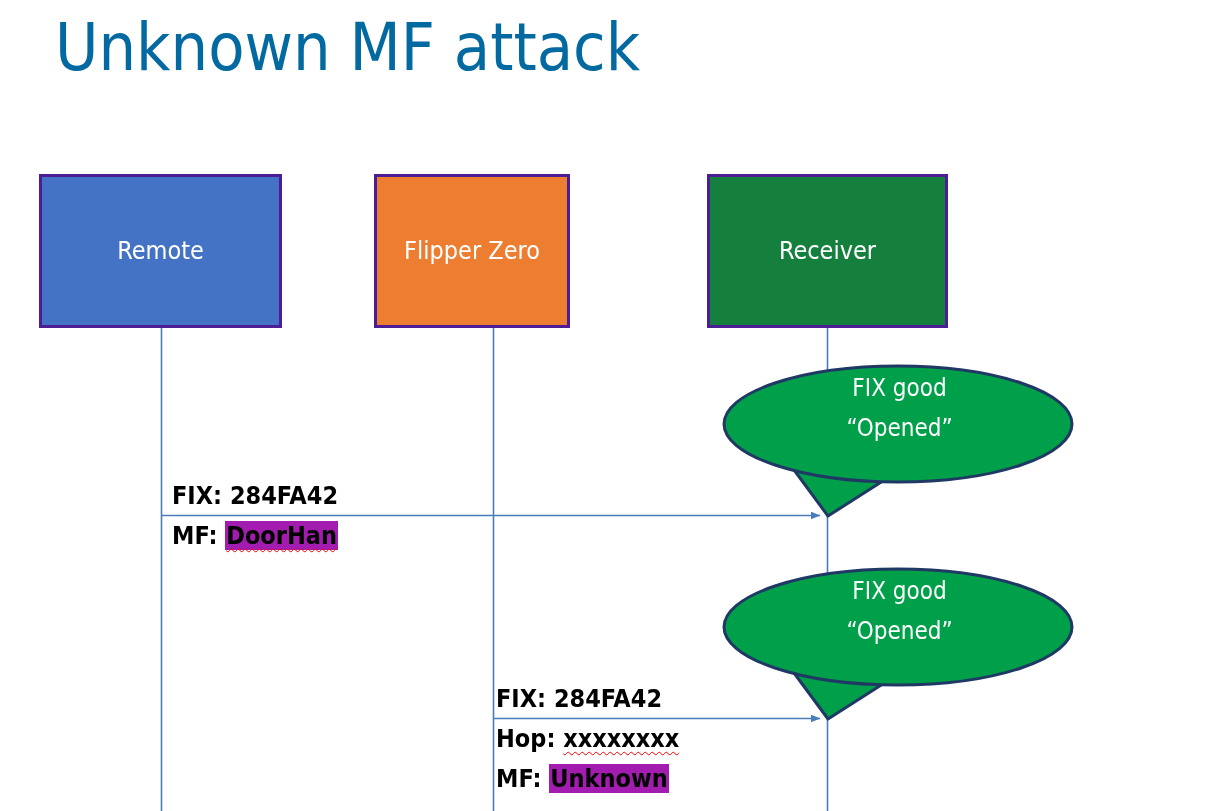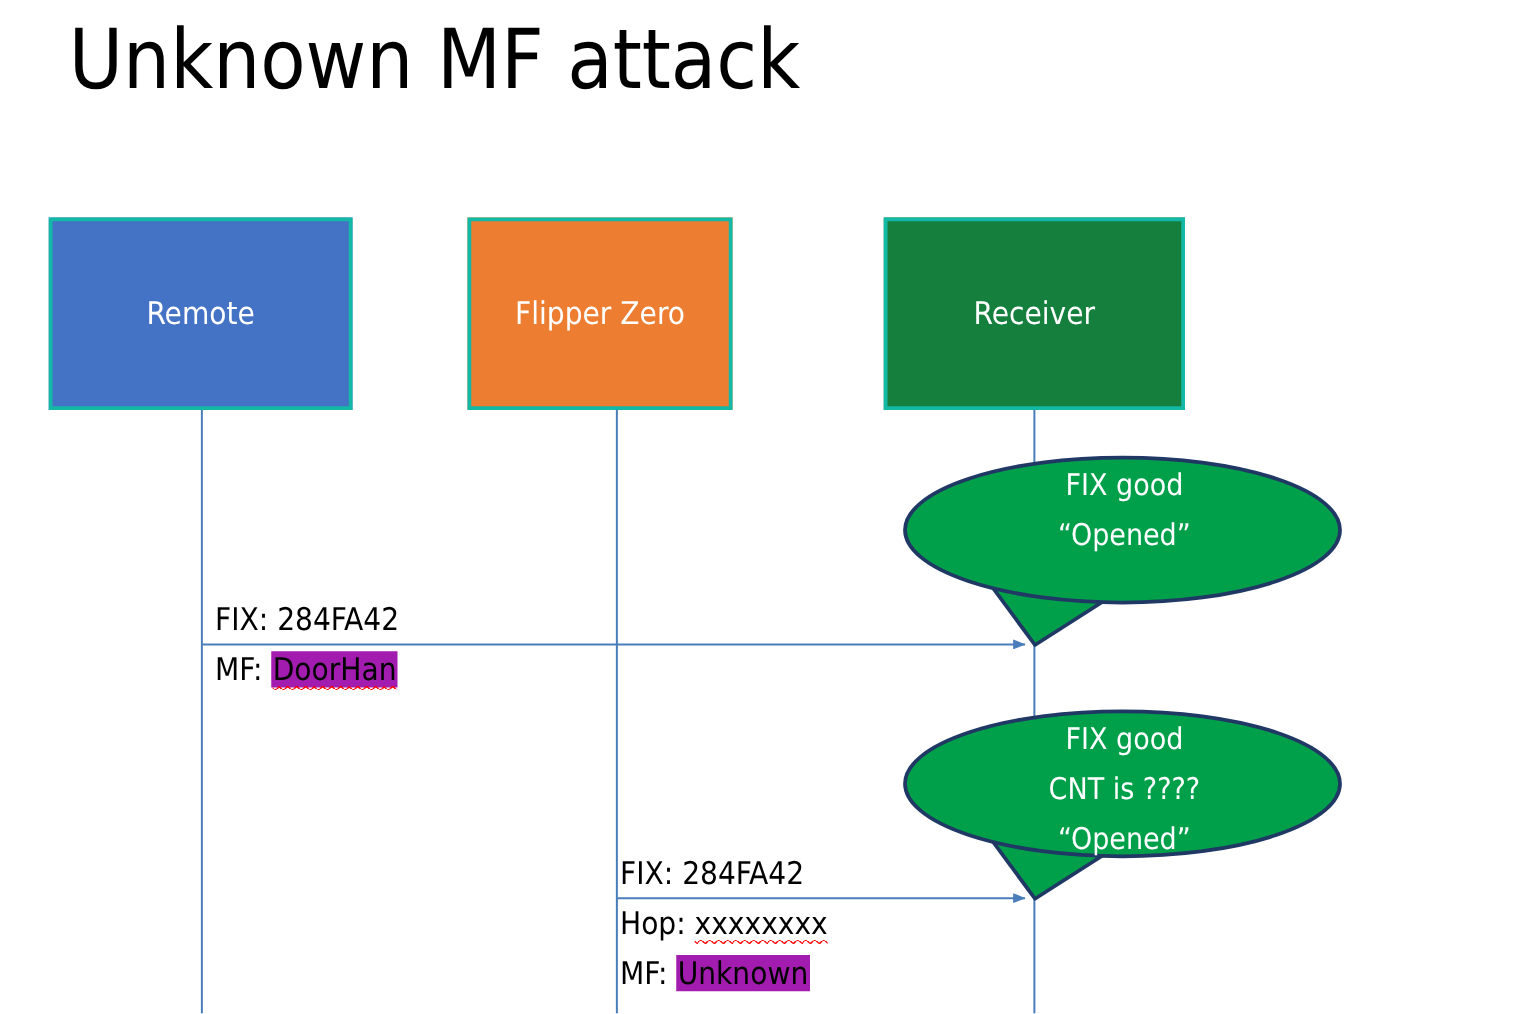--- a/index.html
+++ b/index.html
@@ -21,63 +21,63 @@
 
   
   #slide-title {
     position: absolute;
     left: 55px;
     top: 8px;
     font-family: "DejaVu Sans Condensed", "Liberation Sans", sans-serif;
     font-weight: 300;
     font-size: 66px;
     line-height: 80px;
-    color: #000000;
+    color: #0369a1;
     white-space: pre;
     letter-spacing: 0px;
   }
 
   
   #canvas {
     position: absolute;
     left: 0;
     top: 0;
     width: 1216px;
     height: 811px;
   }
 
   
   .actor-box {
     position: absolute;
     box-sizing: border-box;
-    border: 3px solid #14b8a6;
+    border: 3px solid #4c1d95;
     display: flex;
     align-items: center;
     justify-content: center;
   }
   .actor-label {
     color: #ffffff;
     font-size: 25px;
     font-weight: 400;
     line-height: 30px;
     white-space: nowrap;
   }
   #actor-remote  { left: 39px;  top: 174px; width: 243px; height: 154px; background: #4472C4; }
-  #actor-flipper { left: 374px; top: 174px; width: 212px; height: 154px; background: #ED7D31; }
+  #actor-flipper { left: 374px; top: 174px; width: 196px; height: 154px; background: #ED7D31; }
   #actor-receiver{ left: 707px; top: 174px; width: 241px; height: 154px; background: #15803d; }
 
   
   .msg-block {
     position: absolute;
     font-size: 25px;
     line-height: 40px;
     color: #000000;
     white-space: nowrap;
   }
-  .msg-line { display: block; height: 40px; }
+  .msg-line { display: block; height: 40px; font-weight: bold; }
   #msg-remote  { left: 172px; top: 476px; }
   #msg-flipper { left: 496px; top: 679px; }
 
   .hl {
     background: #a21caf;
     padding: 0 1px;
   }
   .squiggle {
     
     text-decoration: underline wavy #FF0000;
@@ -166,17 +166,16 @@
     </span>
   </div>
 
   <div class="bubble-text" id="bubble-text-1">
     <span class="bubble-line">FIX good</span>
     <span class="bubble-line">“Opened”</span>
   </div>
 
   <div class="bubble-text" id="bubble-text-2">
     <span class="bubble-line">FIX good</span>
-    <span class="bubble-line">CNT is ????</span>
     <span class="bubble-line">“Opened”</span>
   </div>
 
 </div>
 
 </body></html>

